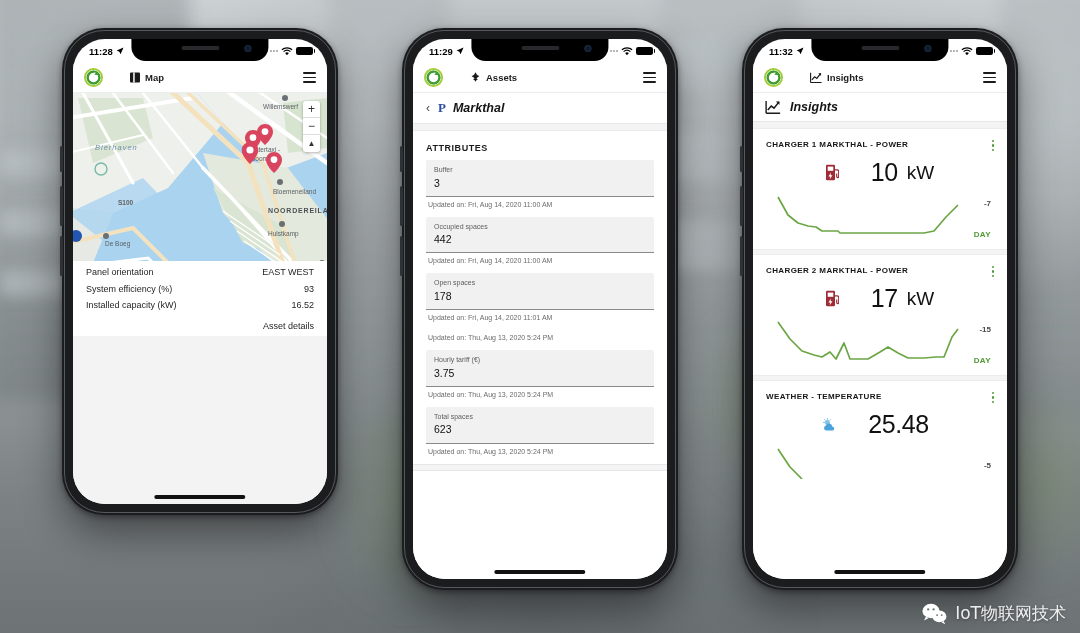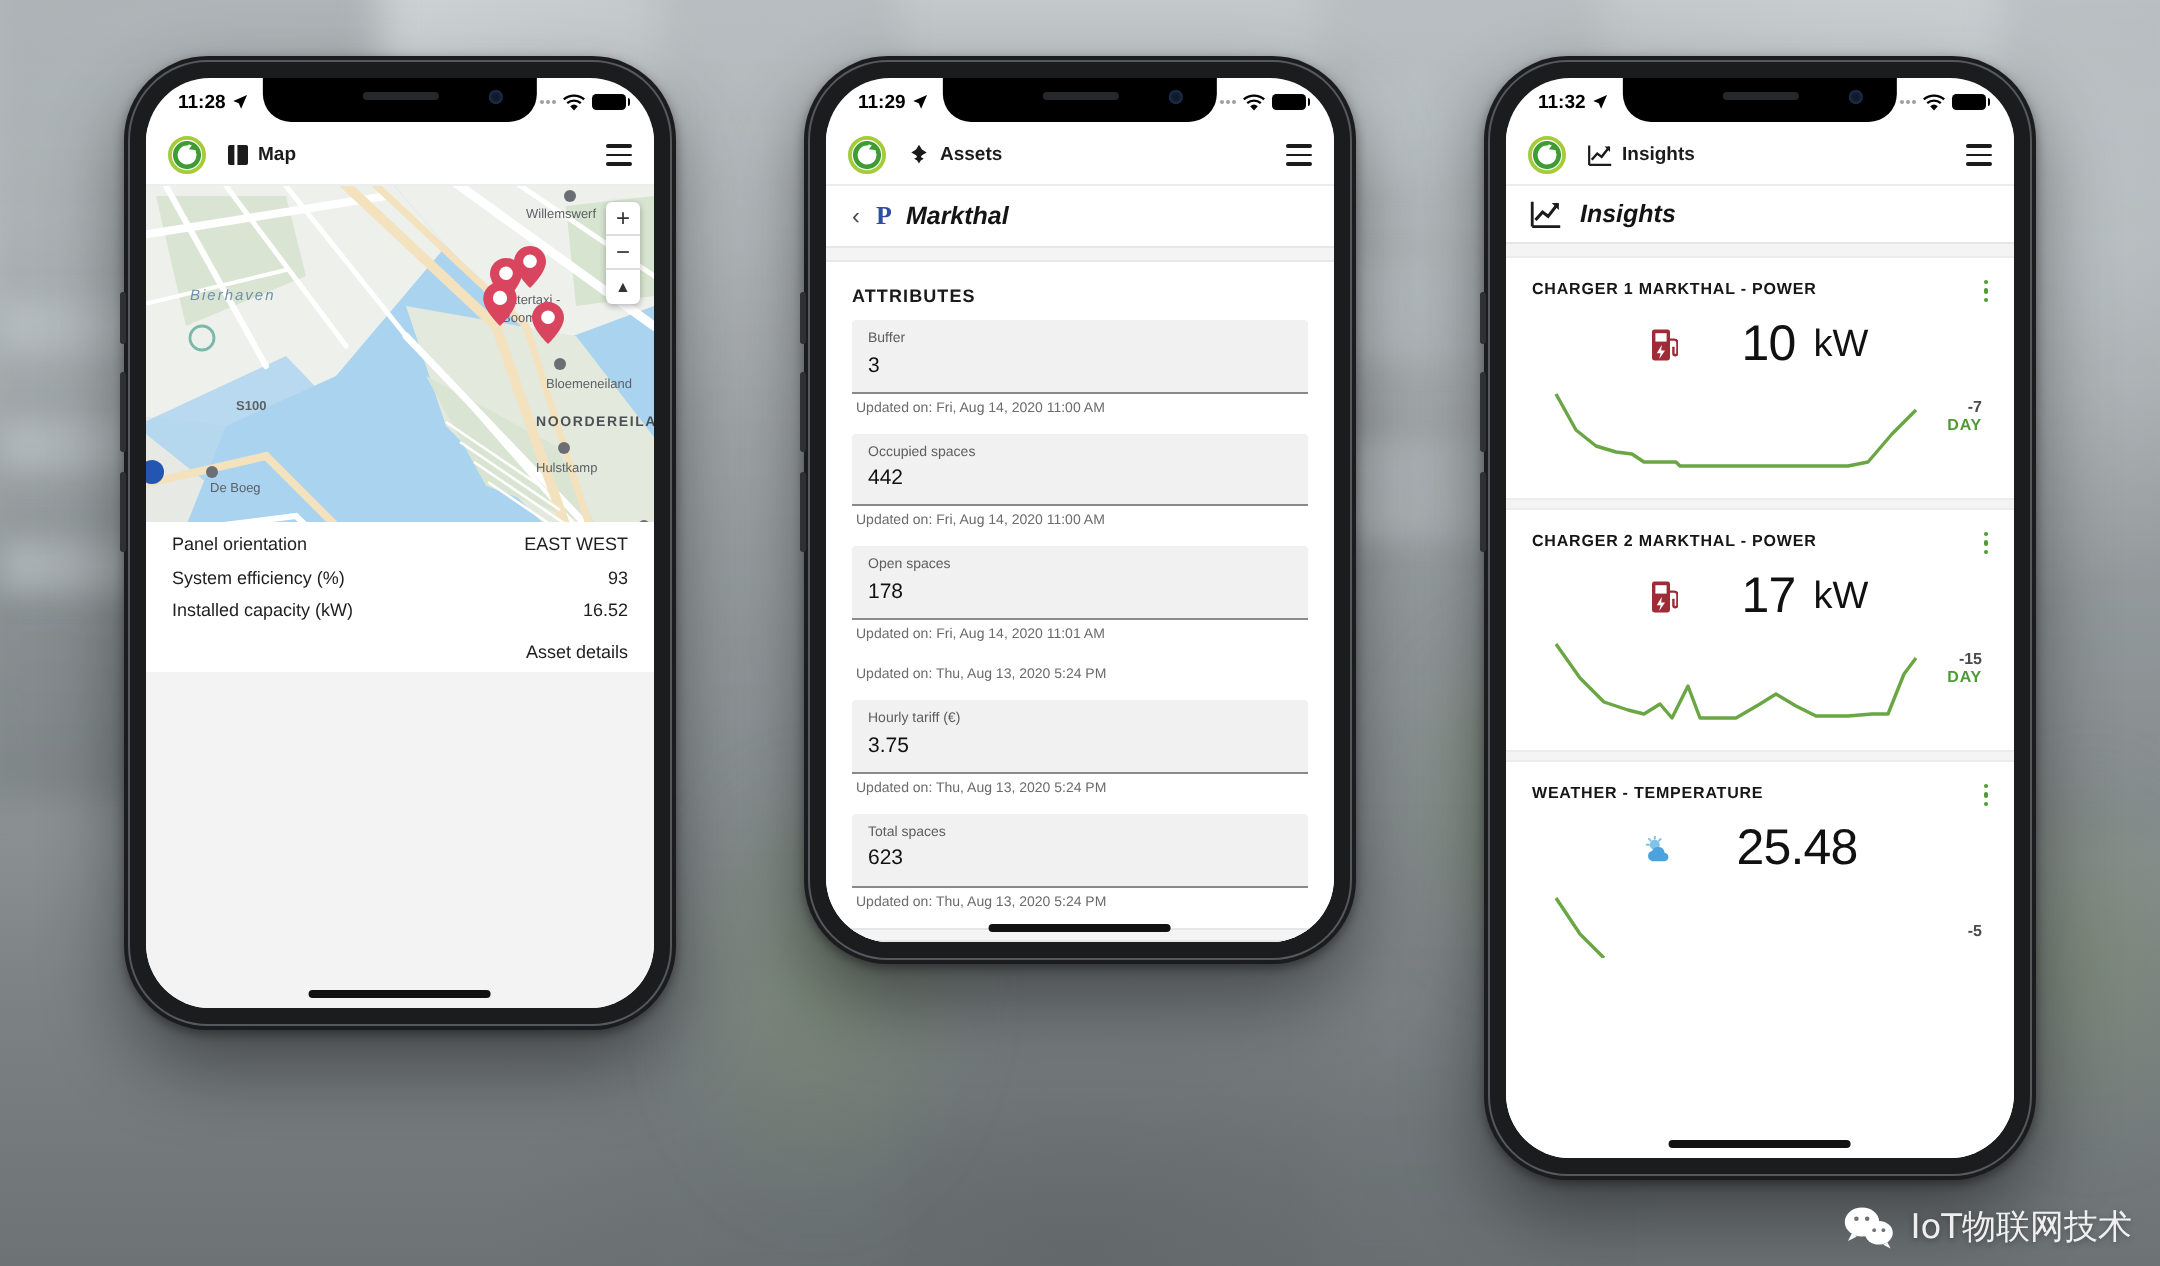--- a/index.html
+++ b/index.html
@@ -96,21 +96,21 @@
   .loc-arrow { width:8px; height:8px; }
   .sig-dots { display:flex; gap:1.2px; align-items:flex-end; }
   .sig-dots i { width:2px;height:2px;background:#9aa0a4;border-radius:50%;display:block; }
   .batt {
     width:17px;height:8.5px;border-radius:2.2px;background:#000;position:relative;
   }
   .batt::after{content:"";position:absolute;right:-2.4px;top:2.6px;width:1.6px;height:3.4px;background:#000;border-radius:0 1px 1px 0;}
 
   
   .appbar {
-    height: 30px; display:flex; align-items:center; gap:4px;
+    height: 30px; display:flex; align-items:center; gap:20px;
     padding: 0 11px; background:#fff;
     border-bottom: 1px solid #eceded;
     position:relative; z-index:20;
   }
   .logo { width:19px;height:19px;flex:0 0 auto; }
   .appbar-title {
     display:flex;align-items:center;gap:5px;
     font-size:9.5px;color:#1b1b1b;font-weight:600;margin-left:7px;
   }
   .hamb { margin-left:auto;display:flex;flex-direction:column;gap:2.6px;cursor:pointer; }
@@ -183,21 +183,21 @@
     margin-top:9px;
   }
   .ins-num { font-size:25px;color:#111;font-weight:400;letter-spacing:-.4px;margin-left:25px; }
   .ins-unit { font-size:19px;color:#111;font-weight:300;margin-left:2px; }
   .ins-chart { position:relative; height:48px; margin-top:6px; }
   .ins-chart svg { position:absolute; left:10px; top:0; }
   .ins-meta {
     position:absolute; right:3px; top:6px; text-align:right;
   }
   .ins-meta .n { font-size:8px;color:#4a4a4a;font-weight:bold; }
-  .ins-meta .d { font-size:8px;color:#4e9b35;font-weight:bold;margin-top:0;letter-spacing:.4px; }
+  .ins-meta .d { font-size:8px;color:#4e9b35;font-weight:bold;margin-top:22px;letter-spacing:.4px; }
   .ins-sep { height:6px; background:#f4f4f4; border-top:1px solid #ececec;border-bottom:1px solid #ececec; }
 
   
   .watermark {
     position:absolute; right:14px; bottom:8px;
     display:flex;align-items:center;gap:7px;
     color:rgba(255,255,255,.9); font-size:17px;
     text-shadow:0 1px 3px rgba(0,0,0,.35);
     font-family:"DejaVu Sans", sans-serif;
     z-index:60; pointer-events:none;
@@ -438,21 +438,21 @@
           </div>
         </div>
         <div class="map-link">Asset details</div>
       </div>
       <div style="flex:1;background:#f3f3f3;"></div>
     </div>
     <div class="home-ind"></div>
   </div>
 </div>
 
-<div class="phone" style="left:402px; top:28px; width:276px; height:454px;">
+<div class="phone" style="left:402px; top:28px; width:276px; height:562px;">
   <div class="btn-side" style="left:-2px;top:118px;width:3px;height:26px;"></div>
   <div class="btn-side" style="left:-2px;top:158px;width:3px;height:40px;"></div>
   <div class="btn-side" style="left:-2px;top:208px;width:3px;height:40px;"></div>
   <div class="screen">
     <div class="notch">
       <div class="speaker"></div>
         <div class="cam"></div>
     </div>
     <div class="flexcol">
 

